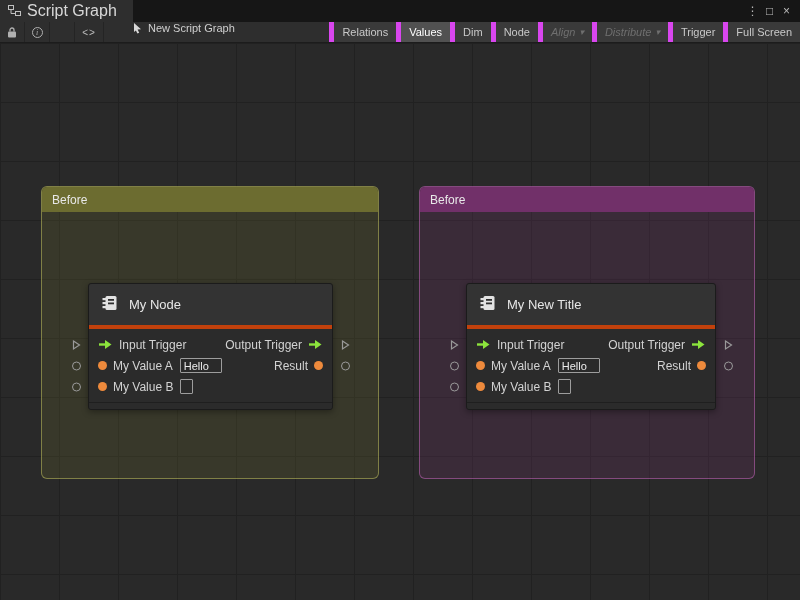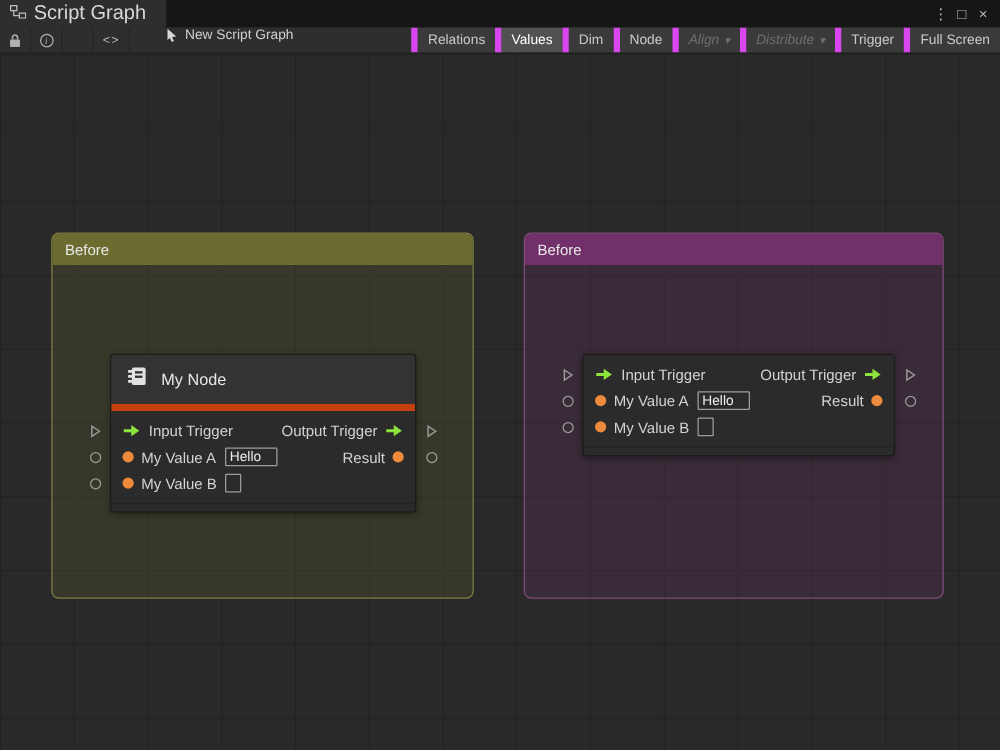--- a/index.html
+++ b/index.html
@@ -69,21 +69,21 @@
   .group.after .group-header { background: #713069; }
 
   
   .node {
     position: absolute; z-index: 2; border-radius: 3px;
     border: 1px solid #1b1b1b; background: #2b2b2b;
     box-shadow: 0 2px 6px rgba(0,0,0,0.35);
   }
   .node-header {
     display: flex; align-items: center; gap: 9px; padding: 0 11px;
-    height: 45px; background: #333333; border-bottom: 6px solid #c2410c;
+    height: 45px; background: #333333; border-bottom: 4px solid #c2410c;
     border-radius: 3px 3px 0 0;
   }
   .node-title { font-size: 13px; color: #e6e6e6; }
   .node-body { padding: 5px 0; background: #2b2b2b; }
   .port-row { position: relative; display: flex; align-items: center; gap: 6px; height: 21px; padding: 0 9px; font-size: 12px; color: #d2d2d2; }
   .spacer { flex: 1; }
   .plabel { flex-shrink: 0; }
   .dot { width: 9px; height: 9px; border-radius: 50%; background: #ee8a3c; flex-shrink: 0; }
   .picon { display: flex; align-items: center; flex-shrink: 0; }
   .pinput {
@@ -236,20 +236,33 @@
         <span class="dot"></span>
         <span class="plabel">My Value B</span>
         <input class="pinput small" value="" style="">
         <span class="spacer"></span>
       </div>
     </div>
     <div class="node-footer"></div>
   </div>
 
   <div class="node n1">
+    <div class="node-header">
+      <span>
+        <svg width="20" height="20" viewBox="0 0 20 20">
+          <rect x="5.5" y="3" width="11" height="14" rx="1.5" fill="#e2e2e2"></rect>
+          <rect x="2.5" y="5" width="3.5" height="2.2" fill="#e2e2e2"></rect>
+          <rect x="2.5" y="9" width="3.5" height="2.2" fill="#e2e2e2"></rect>
+          <rect x="2.5" y="13" width="3.5" height="2.2" fill="#e2e2e2"></rect>
+          <rect x="8" y="6" width="6" height="1.8" fill="#2e2e2e"></rect>
+          <rect x="8" y="9.5" width="6" height="1.8" fill="#2e2e2e"></rect>
+        </svg>
+      </span>
+      <span class="node-title">My New Title</span>
+    </div>
     <div class="node-body">
       <div class="port-row">
         <span class="ext ext-left">
           <svg width="9" height="11" viewBox="0 0 9 11">
               <path d="M1.5 1.5 L7.5 5.5 L1.5 9.5 Z" fill="none" stroke="#9a9a9a" stroke-width="1.2"></path>
             </svg>
         </span>
         <span class="picon">
           <svg width="15" height="11" viewBox="0 0 15 11">
               <path d="M1 5.5 H8" stroke="#8ce43c" stroke-width="2.4"></path>

